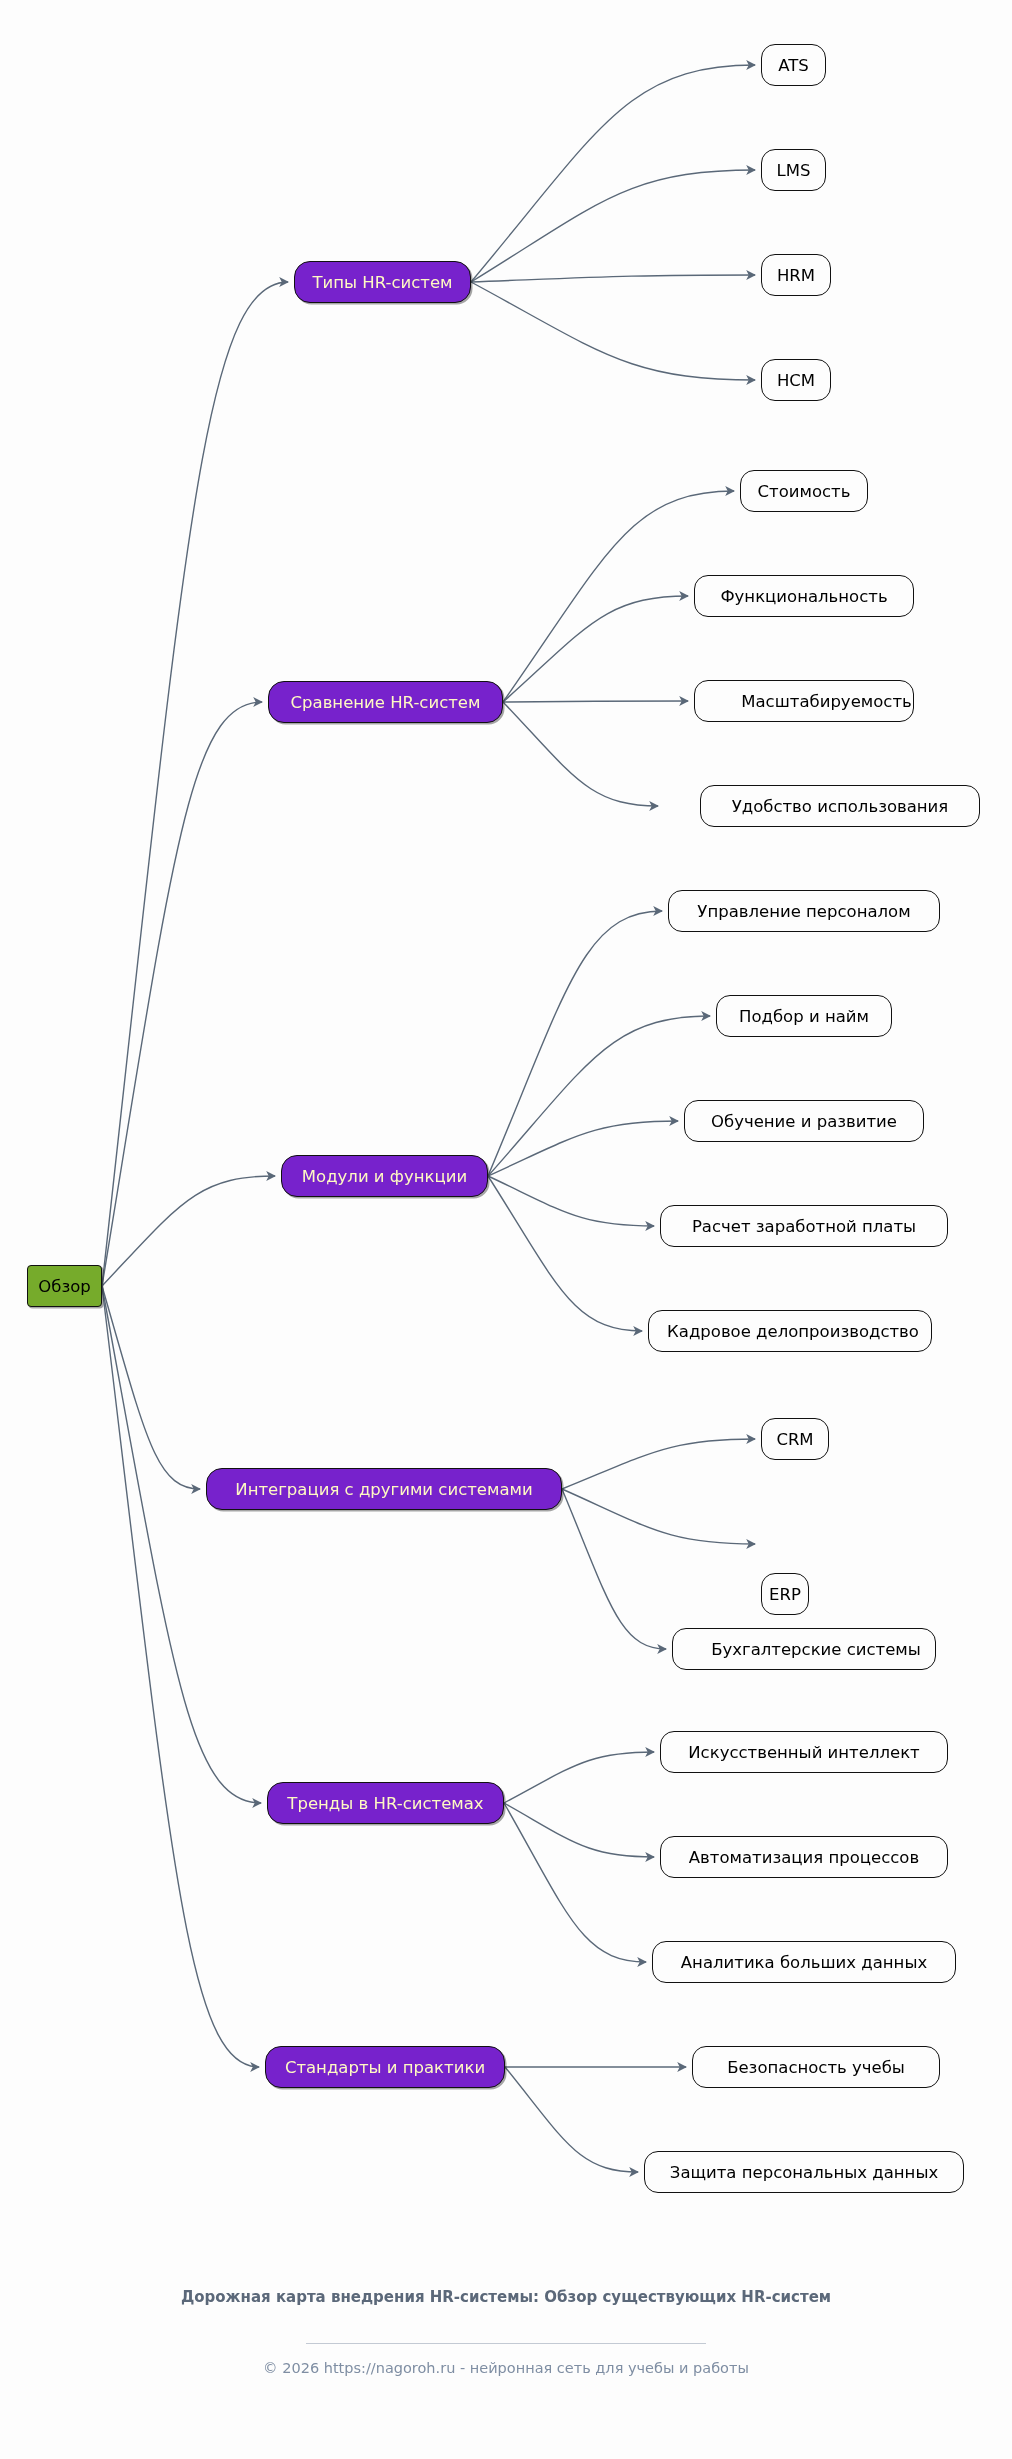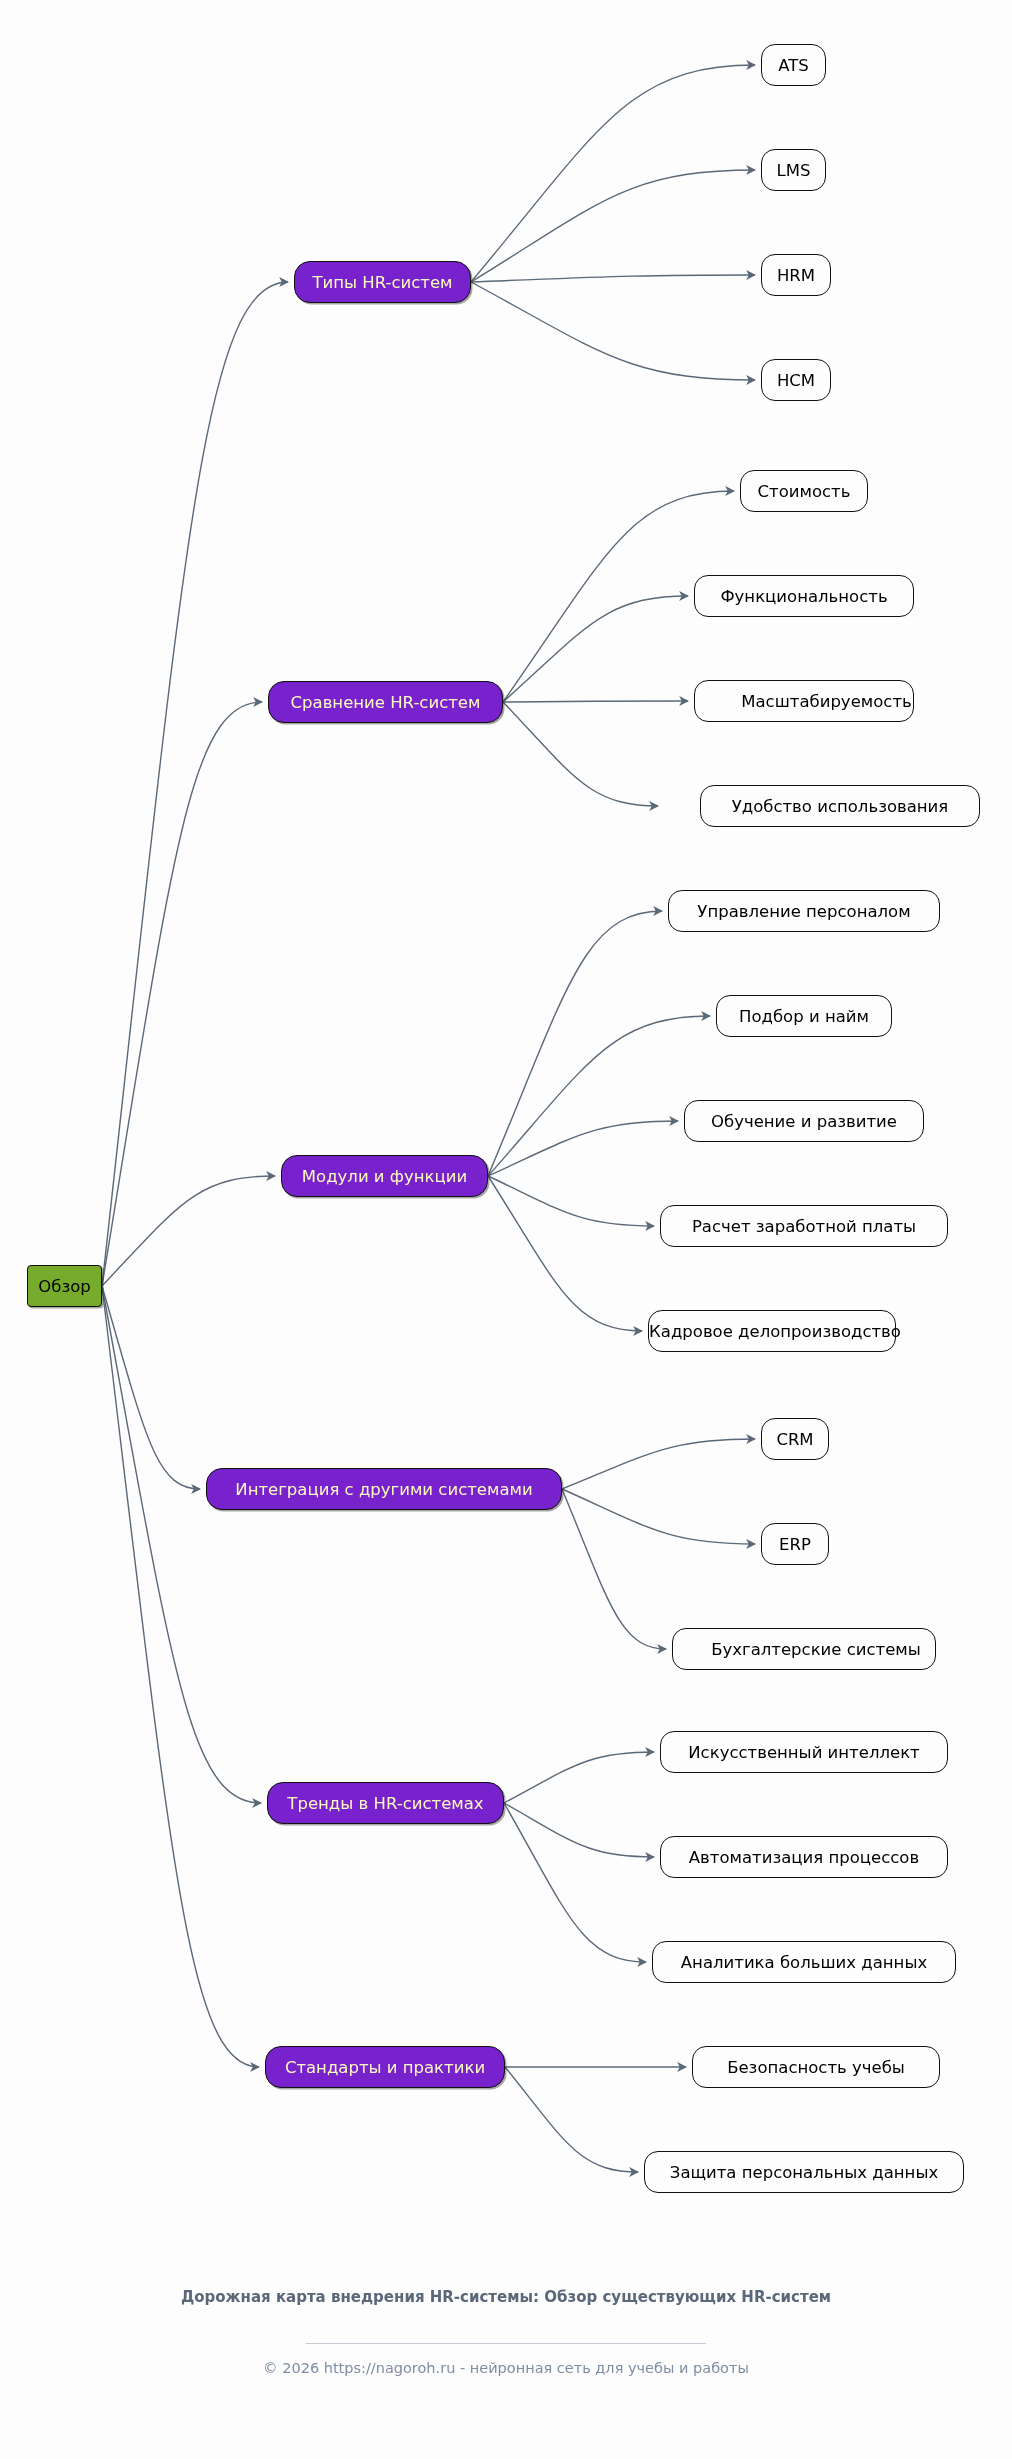--- a/index.html
+++ b/index.html
@@ -101,30 +101,30 @@
       </div>
       <div class="node node-leaf" style="left: 716px; top: 995px; width: 176px; height: 42px;">
         <span>Подбор и найм</span>
       </div>
       <div class="node node-leaf" style="left: 684px; top: 1100px; width: 240px; height: 42px;">
         <span>Обучение и развитие</span>
       </div>
       <div class="node node-leaf" style="left: 660px; top: 1205px; width: 288px; height: 42px;">
         <span>Расчет заработной платы</span>
       </div>
-      <div class="node node-leaf" style="left: 648px; top: 1310px; width: 248px; height: 42px; padding-left: 6px;">
+      <div class="node node-leaf" style="left: 648px; top: 1310px; width: 284px; height: 42px; padding-left: 6px;">
         <span>Кадровое делопроизводство</span>
       </div>
       <div class="node node-branch" style="left: 206px; top: 1468px; width: 356px; height: 42px;">
         <span>Интеграция с другими системами</span>
       </div>
       <div class="node node-leaf" style="left: 761px; top: 1418px; width: 68px; height: 42px;">
         <span>CRM</span>
       </div>
-      <div class="node node-leaf" style="left: 761px; top: 1523px; width: 68px; height: 42px; align-items: center;">
+      <div class="node node-leaf" style="left: 761px; top: 1573px; width: 48px; height: 42px; align-items: center;">
         <span>ERP</span>
       </div>
       <div class="node node-leaf" style="left: 672px; top: 1628px; width: 264px; height: 42px; padding-left: 24px;">
         <span>Бухгалтерские системы</span>
       </div>
       <div class="node node-branch" style="left: 267px; top: 1782px; width: 237px; height: 42px;">
         <span>Тренды в HR-системах</span>
       </div>
       <div class="node node-leaf" style="left: 660px; top: 1731px; width: 288px; height: 42px;">
         <span>Искусственный интеллект</span>

